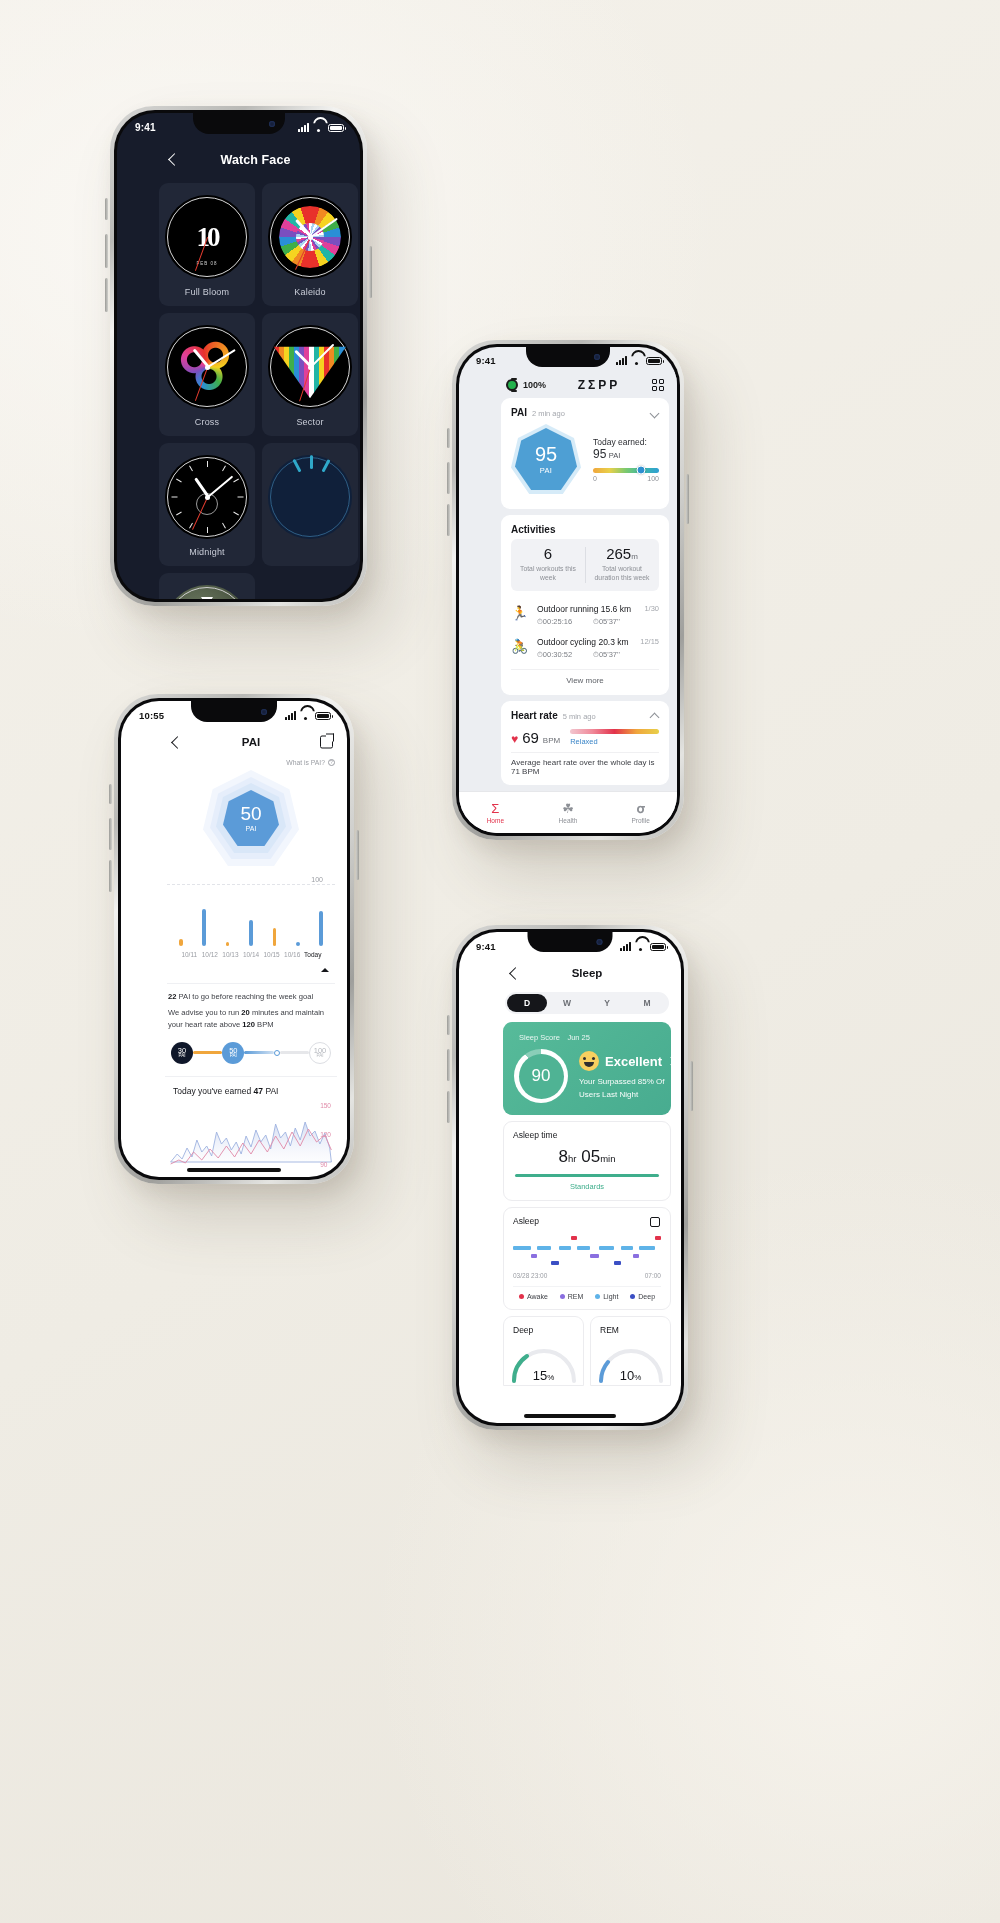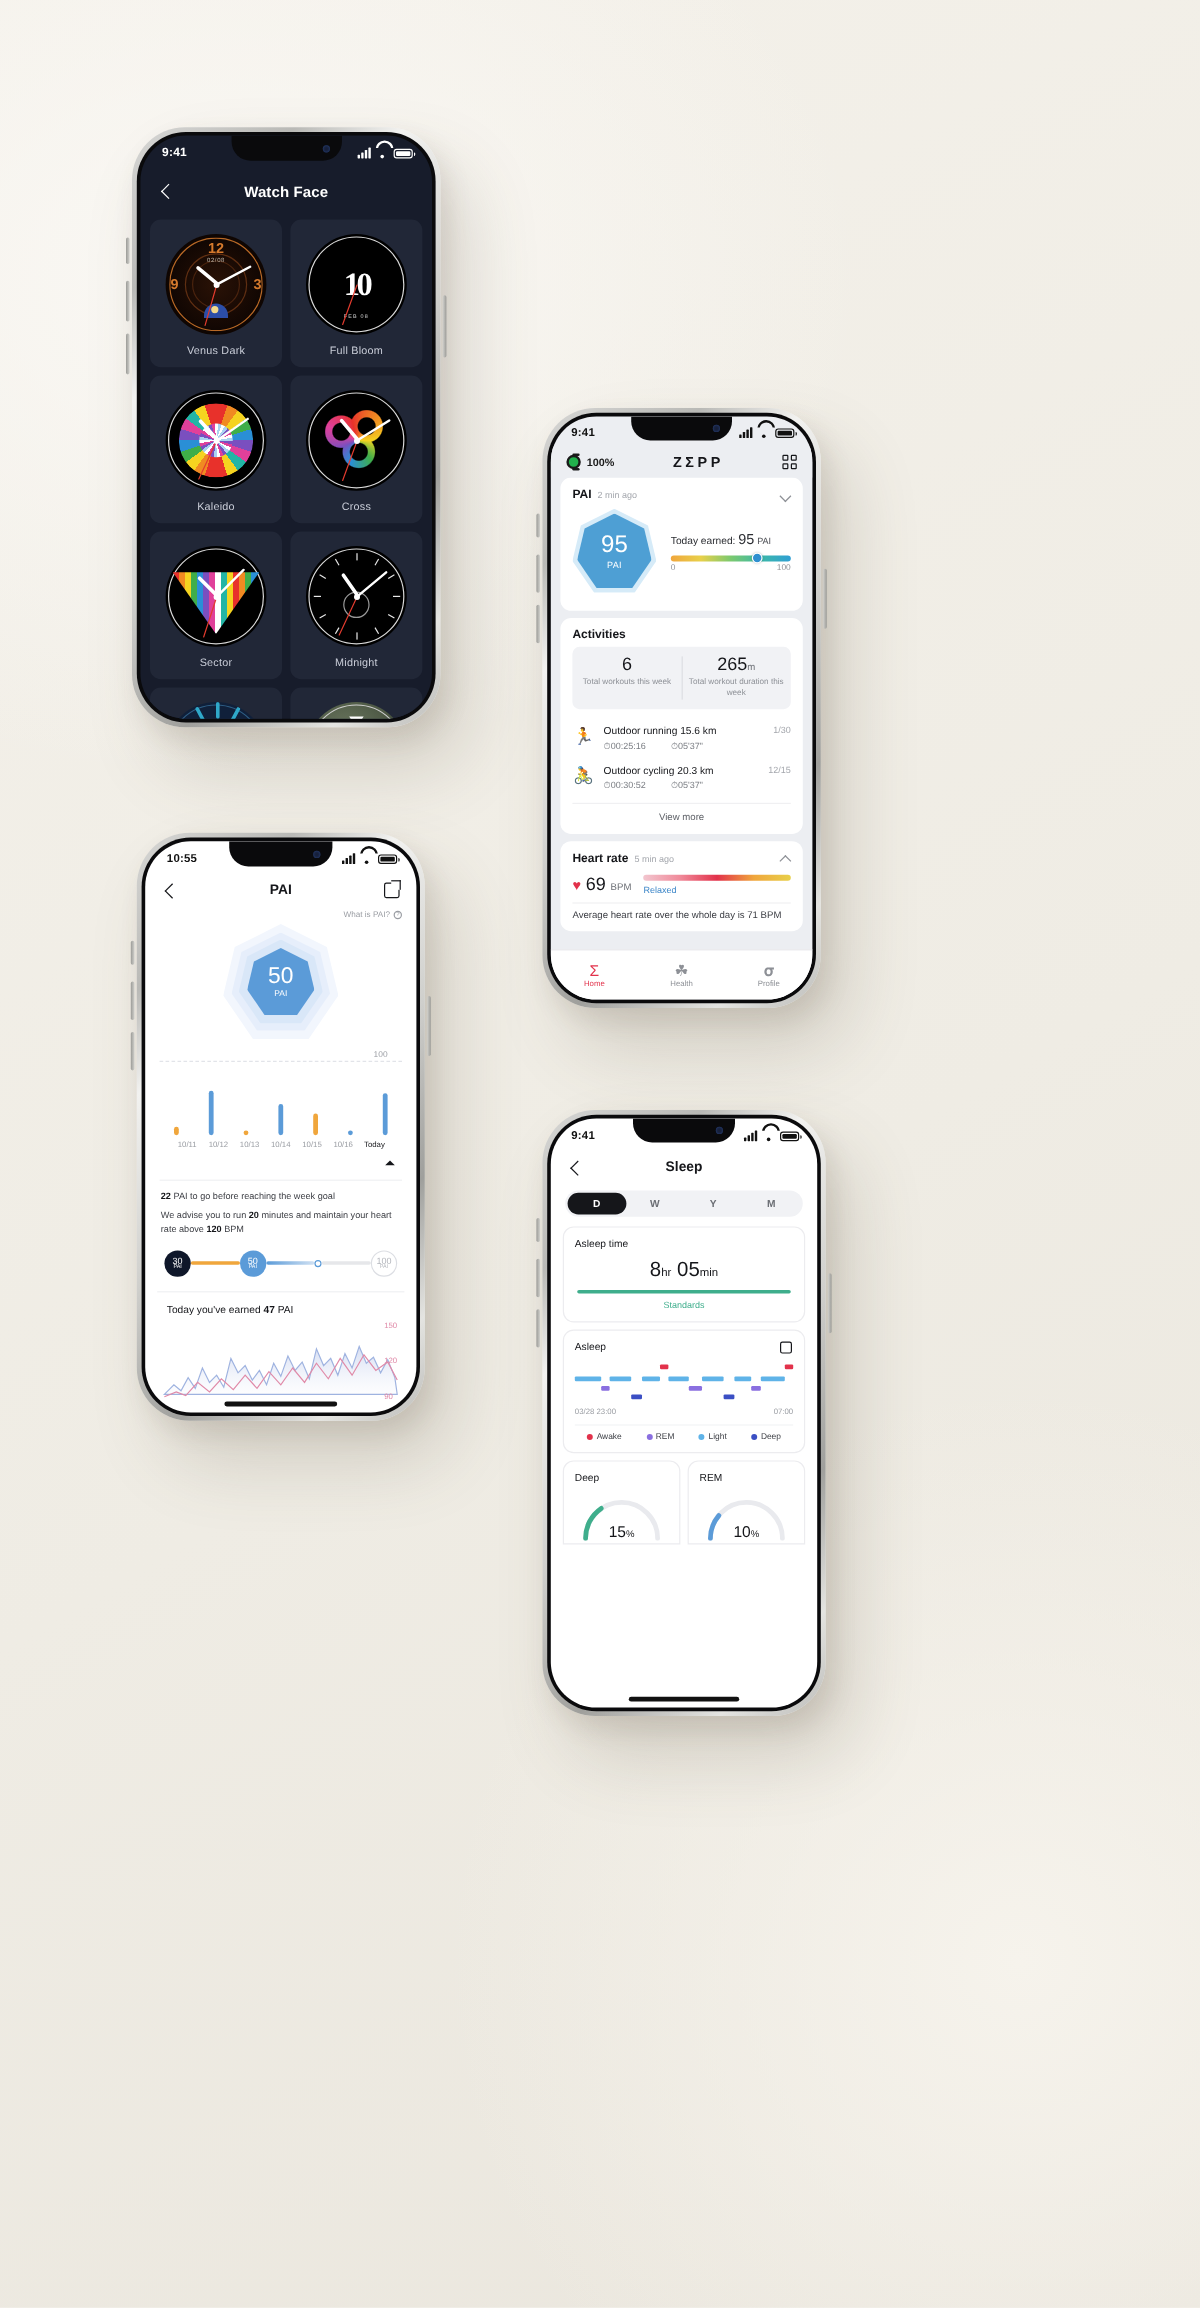--- a/index.html
+++ b/index.html
@@ -33,20 +33,21 @@
     padding: 3px;
     overflow: hidden;
     position: relative;
   }
   .screen {
     width: 100%; height: 100%;
     border-radius: 38px;
     overflow: hidden;
     position: relative;
     background: #fff;
+    padding-left: 34px;
   }
   .notch {
     position: absolute; top: 0; left: 50%; transform: translateX(-50%);
     background: #0a0a0c;
     border-bottom-left-radius: 16px; border-bottom-right-radius: 16px;
     z-index: 40;
     display: flex; align-items: center; justify-content: flex-end;
   }
   .notch .cam {
     width: 6px; height: 6px; border-radius: 50%;
@@ -448,37 +449,20 @@
         </div>
       </div>
 
       <div class="wf-header">
         <div class="wf-back"></div>
         <div class="wf-title">Watch Face</div>
       </div>
 
       <div class="wf-grid">
 
-        <div class="wf-card">
-          <div class="watch w-venus">
-            <div class="ring"></div>
-              <div class="web"></div>
-              <div class="web2"></div>
-            <div class="n12">12</div>
-            <div class="n9">9</div>
-            <div class="n3">3</div>
-            <div class="dt">02/08</div>
-            <div class="moon"></div>
-            <div class="hand-h" style="transform:rotate(310deg)"></div>
-            <div class="hand-m" style="transform:rotate(62deg)"></div>
-            <div class="hand-s" style="transform:rotate(196deg)"></div>
-            <div class="pin"></div>
-          </div>
-          <div class="wf-name">Venus Dark</div>
-        </div>
 
         <div class="wf-card">
           <div class="watch w-full">
             <div class="rimt"></div>
             <div class="glyph">10</div>
             <div class="sub">FEB 08</div>
             <div class="hand-s" style="transform:rotate(200deg)"></div>
           </div>
           <div class="wf-name">Full Bloom</div>
         </div>
@@ -889,20 +873,39 @@
         <div class="s-title">Sleep</div>
       </div>
 
       <div class="s-seg">
         <div class="s-seg-i active">D</div>
         <div class="s-seg-i">W</div>
         <div class="s-seg-i">Y</div>
         <div class="s-seg-i">M</div>
       </div>
 
+      <div class="s-score">
+        <div class="s-score-h">
+          <span>Sleep Score</span>
+          <span>Jun 25</span>
+        </div>
+        <div class="s-score-b">
+          <div class="s-dial">
+            <span>90</span>
+          </div>
+          <div class="s-score-r">
+            <div class="s-excl">
+              <div class="s-face"></div>
+              <div class="s-excl-t">Excellent</div>
+              <div class="chev2"></div>
+            </div>
+            <div class="s-score-txt">Your Surpassed 85% Of Users Last Night</div>
+          </div>
+        </div>
+      </div>
 
       <div class="s-two">
         <div class="s-cell">
           <div class="s-cell-t">Asleep time</div>
           <div class="s-cell-v">
             <span>8</span><em>hr</em>
             <span>05</span><em>min</em>
           </div>
           <div class="s-meter"></div>
           <div class="s-cell-s">Standards</div>

